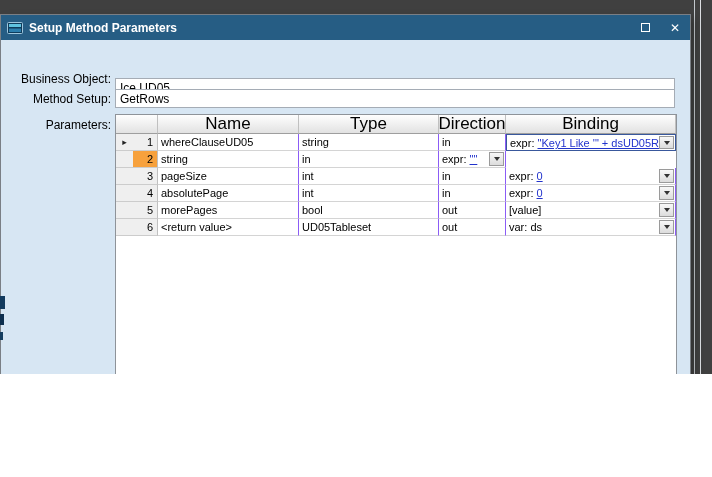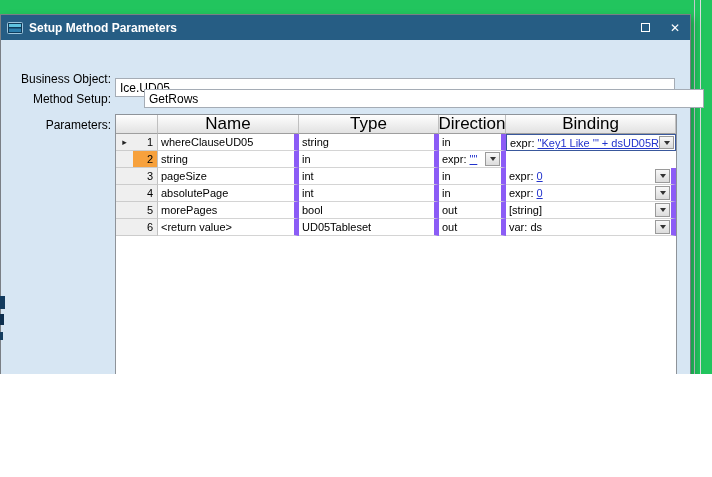--- a/index.html
+++ b/index.html
@@ -1,18 +1,18 @@
 <!DOCTYPE html>
 <html><head>
 <meta charset="utf-8">
 <style>
   * { margin:0; padding:0; box-sizing:border-box; }
   html,body { width:712px; height:477px; }
   body { font-family:"Liberation Sans", sans-serif; }
-  .page { position:relative; width:712px; height:374px; background:#22c55e; overflow:hidden; }
+  .page { position:relative; width:712px; height:374px; background:#404040; overflow:hidden; }
 
   
   .vline-a { position:absolute; left:694px; top:0; width:1px; height:477px; background:#c3c8cd; }
   .vline-b { position:absolute; left:700px; top:0; width:1px; height:477px; background:#dcdfe2; }
   .vline-c { position:absolute; left:521px; top:450px; width:1px; height:27px; background:#b9bec3; }
   .mark { position:absolute; z-index:12; }
   .mark-1 { left:0; top:296px; width:5px; height:13px; background:#123a5e; }
   .mark-2 { left:0; top:314px; width:4px; height:11px; background:#0e2f4e; }
   .mark-3 { left:0; top:332px; width:3px; height:8px;  background:#163e60; }
 
@@ -33,32 +33,32 @@
               font-size:12px; color:#000; }
 
   .lbl { position:absolute; left:4px; width:106px; text-align:right; white-space:nowrap; }
   .lbl-bo  { top:32px; }
   .lbl-mn  { top:52px; }
   .lbl-par { top:78px; }
 
   .textbox { position:absolute; left:114px; width:560px; height:19px; border:1px solid #a5acb5;
              background:#fff; font:12px "Liberation Sans", sans-serif; padding:1px 4px; color:#000; }
   .tb-bo { top:38px; }
-  .tb-mn { top:49px;margin-left:29px; }
+  .tb-mn { top:49px; }
 
   
   .grid { position:absolute; left:114px; top:74px; width:562px; height:312px;
           border:1px solid #8e9399; background:#ffffff; overflow:hidden; }
   .ghead { display:grid; grid-template-columns:42px 141px 140px 67px 1fr; height:19px; }
   .gh { background:linear-gradient(#fefefe,#e2e2e2); border-right:1px solid #c0c0c0;
         border-bottom:1px solid #9e9e9e; display:flex; align-items:center; justify-content:center;
         font-size:17px; overflow:hidden; }
   .grows { position:absolute; left:0; top:19px; right:0; bottom:0; background:#fff; }
   .grow { display:grid; grid-template-columns:42px 141px 140px 67px 1fr; height:17px; }
-  .cell { font-size:11px; line-height:16px; border-right:5px solid #8b5cf6; border-bottom:1px solid #d4d4d4;
+  .cell { font-size:11px; line-height:16px; border-right:1px solid #8b5cf6; border-bottom:1px solid #d4d4d4;
           padding-left:3px; white-space:nowrap; overflow:hidden; background:#fff; }
   .rowhead { background:#efefef; border-right:1px solid #c0c0c0; border-bottom:1px solid #cccccc;
              display:flex; padding:0; }
   .sel { width:17px; text-align:center; font-size:9px; line-height:17px; color:#222; }
   .num { flex:1; text-align:right; padding-right:4px; font-size:11px; line-height:17px; }
   .num.hl { background:#f7a13c; }
   .c-bind { position:relative; }
   .c-bind.combo { border:1px solid #39589c; padding-right:17px; }
   .link { color:#2233cc; text-decoration:underline; cursor:pointer; }
   .dd-btn { position:absolute; right:1px; top:1px; bottom:1px; width:15px;
@@ -191,21 +191,21 @@
   </div>
             <div class="grow">
     <div class="cell rowhead">
       <span class="sel"></span>
       <span class="num">5</span>
     </div>
     <div class="cell c-name">morePages</div>
     <div class="cell c-type">bool</div>
     <div class="cell c-dir">out</div>
     <div class="cell c-bind">
-      <span class="b-prefix"></span><span class="b-value">[string]</span>
+      <span class="b-prefix"></span><span class="b-value">[value]</span>
       <span class="dd-btn" hidden="">
         <span class="dd-tri"></span>
       </span>
     </div>
   </div>
             <div class="grow">
     <div class="cell rowhead">
       <span class="sel"></span>
       <span class="num">6</span>
     </div>

